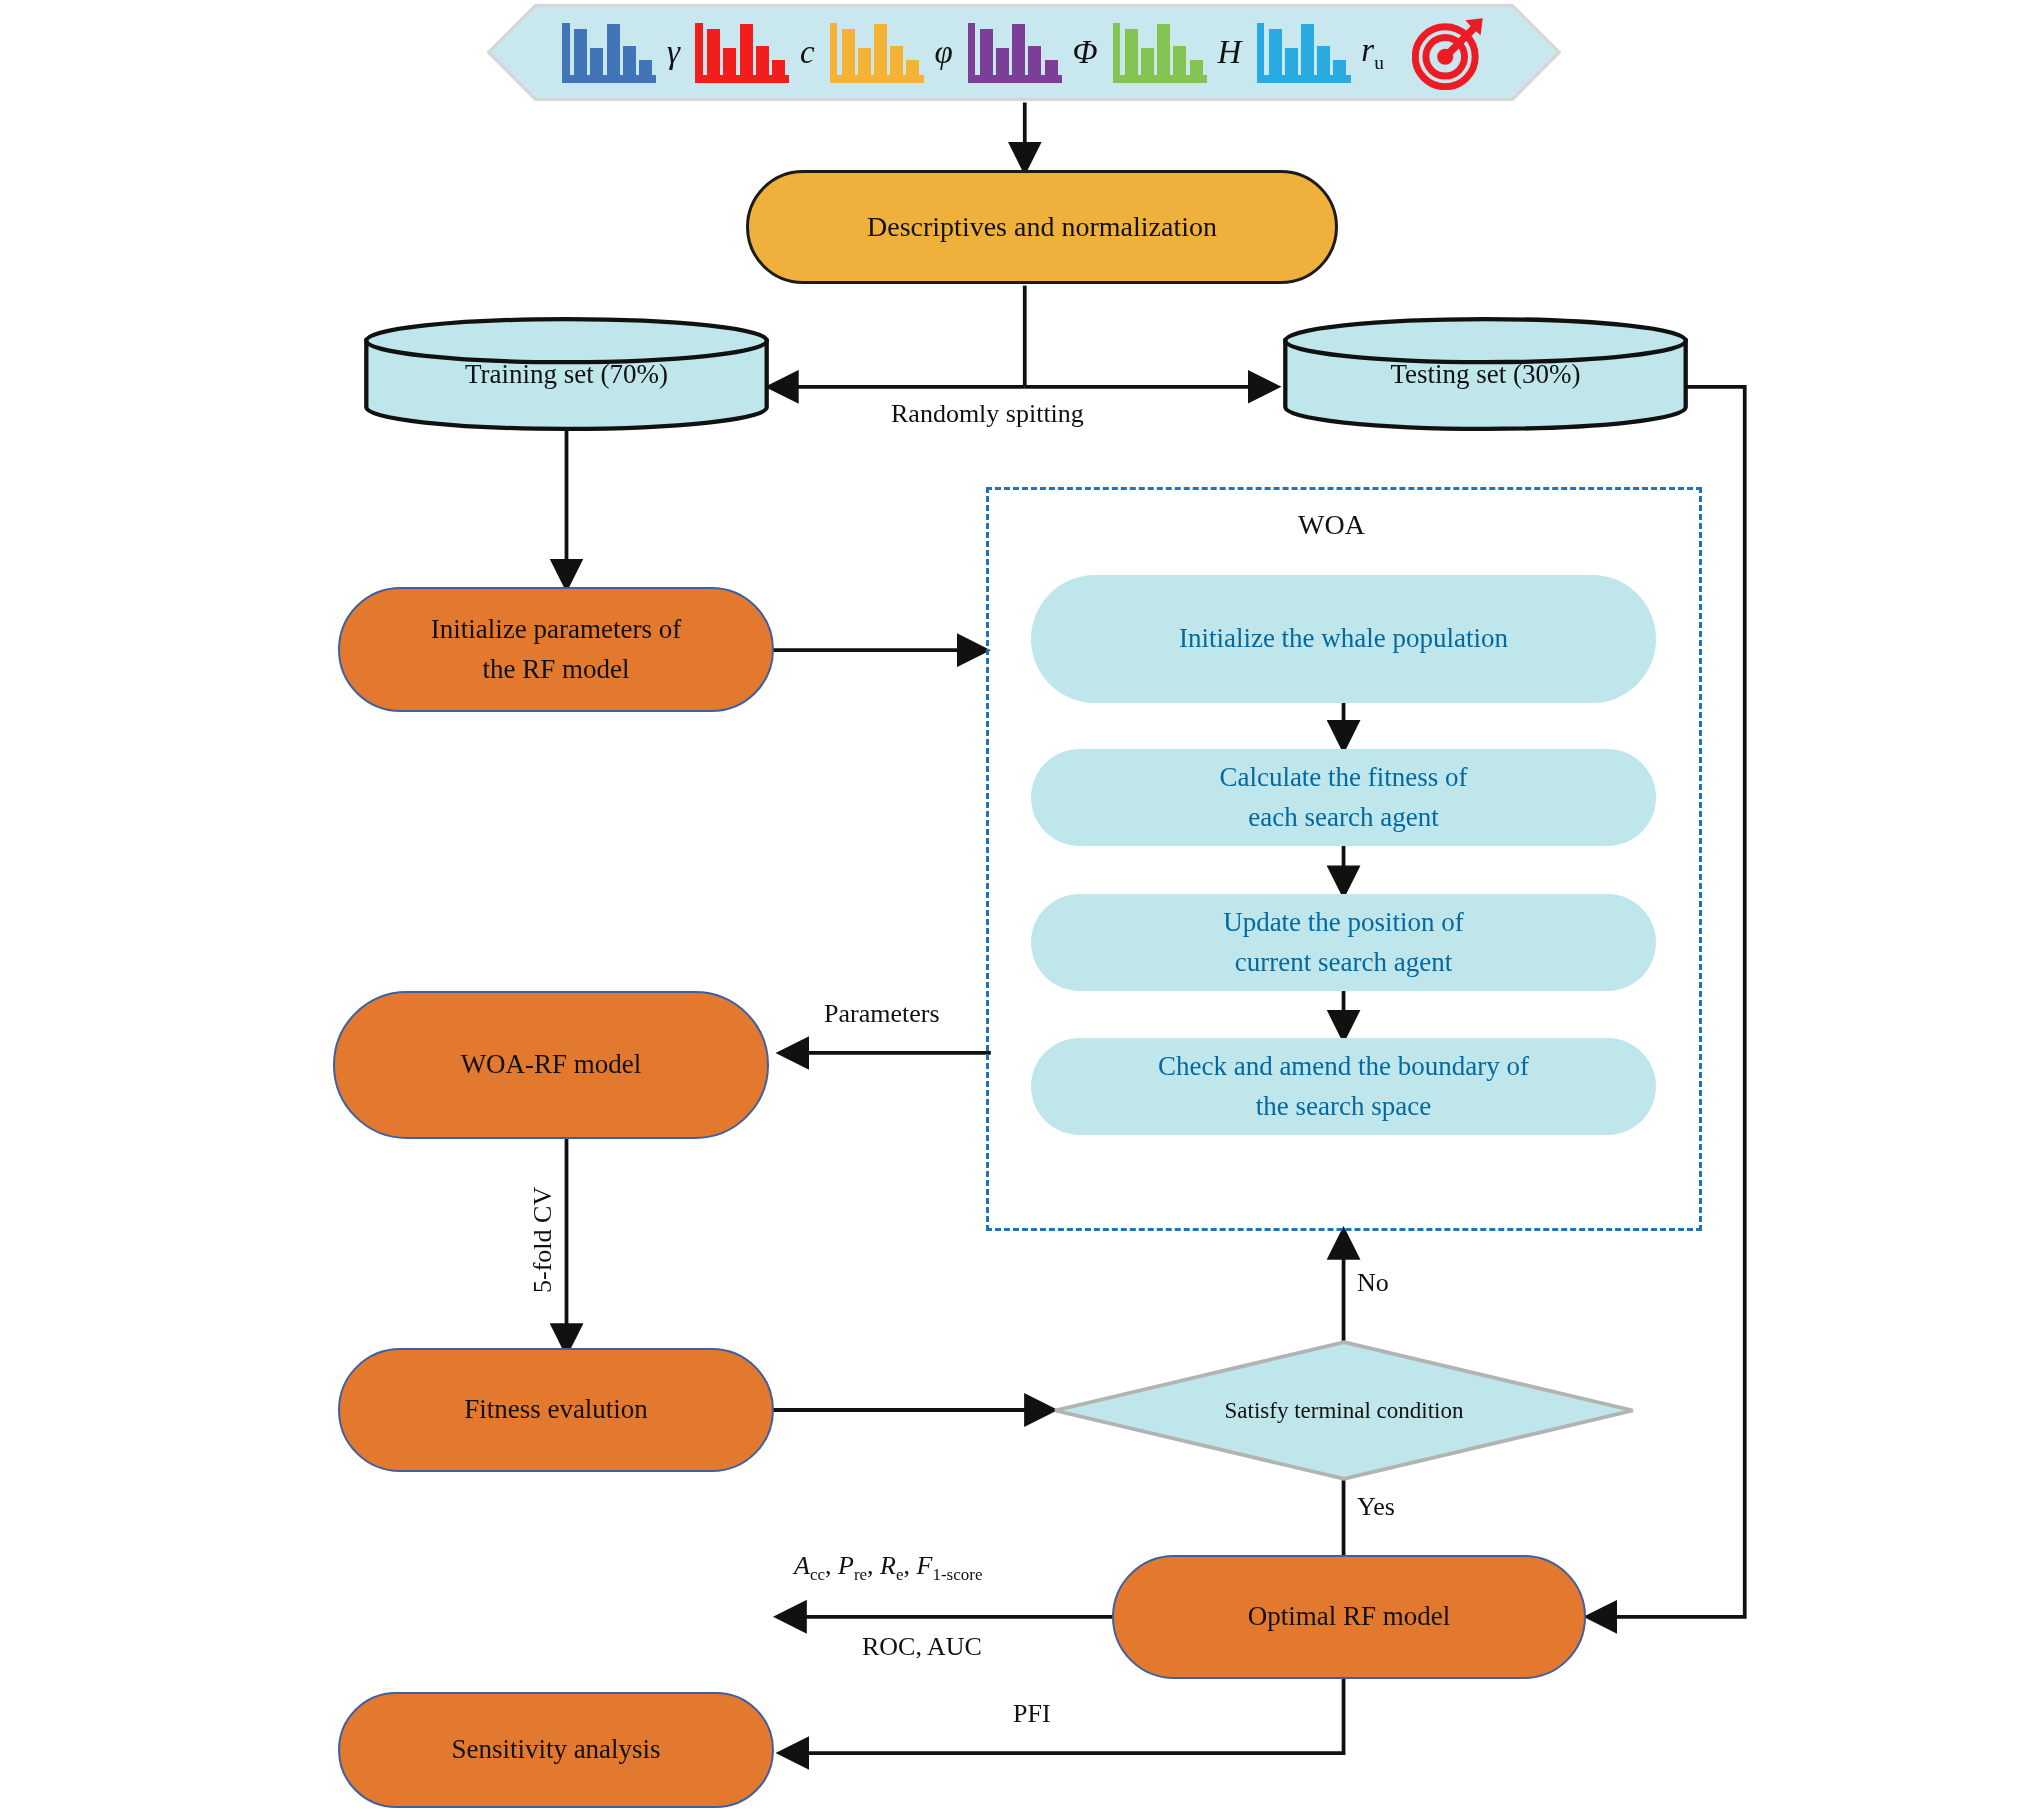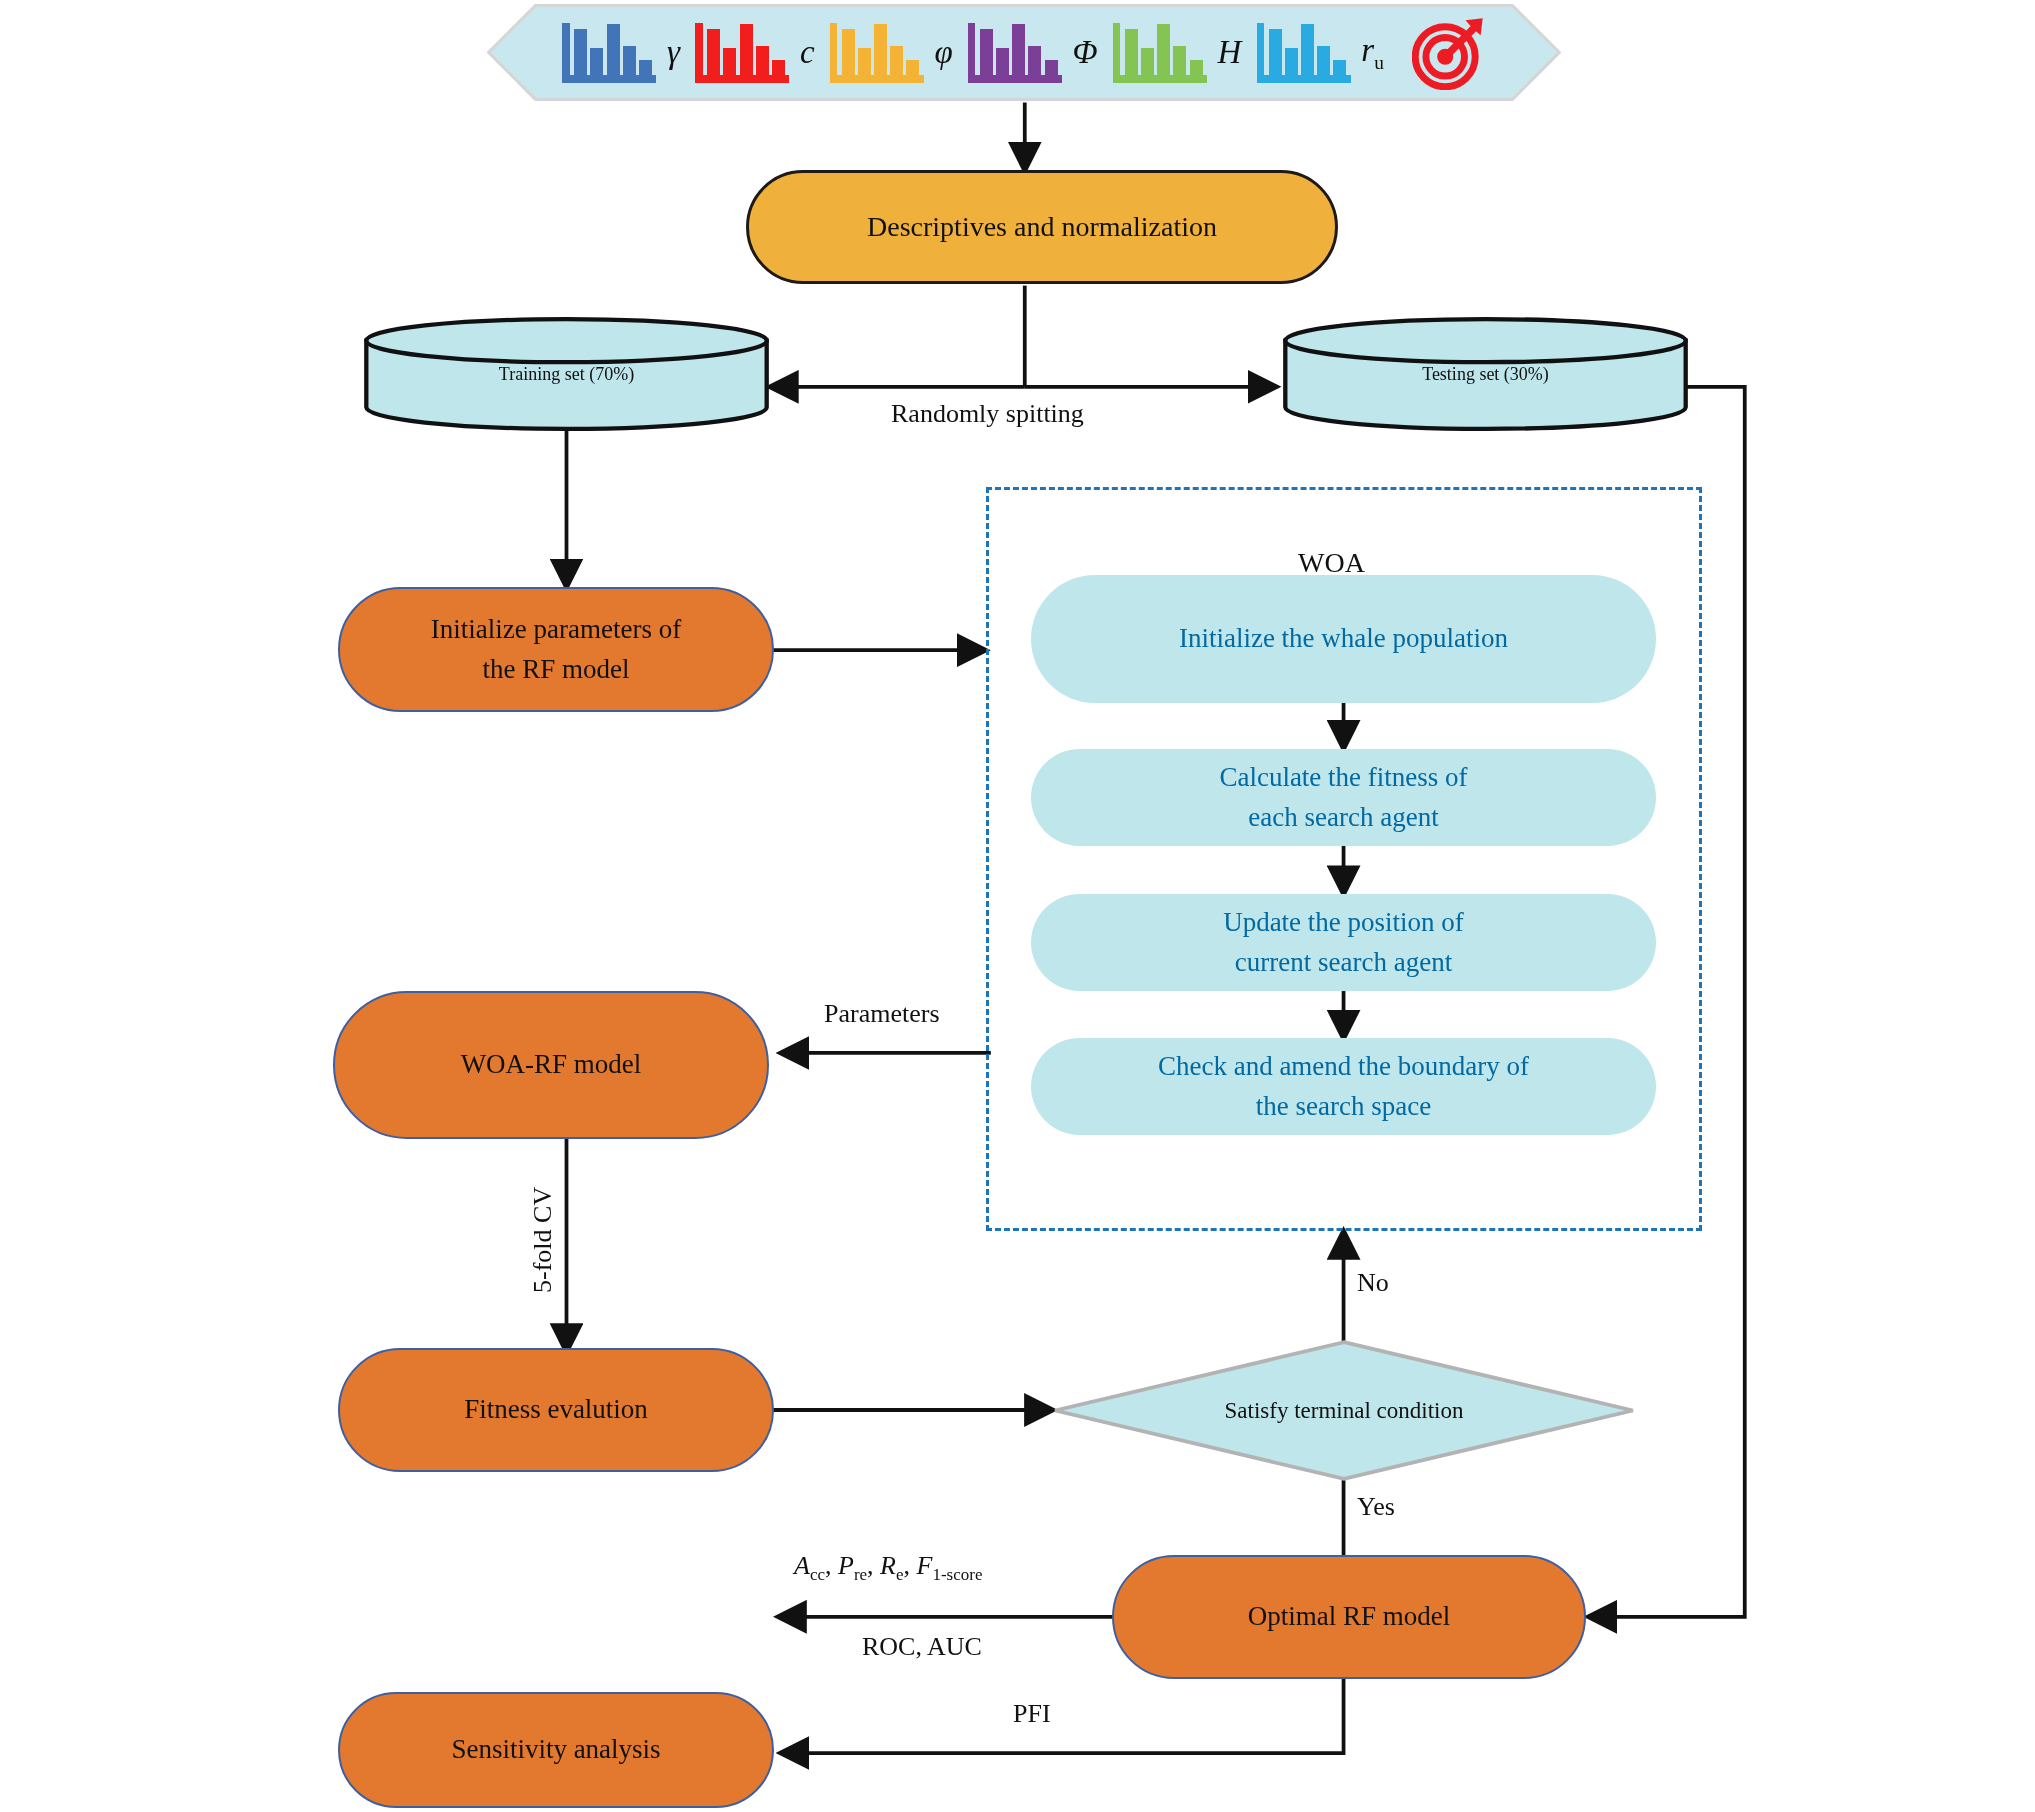--- a/index.html
+++ b/index.html
@@ -32,21 +32,21 @@
   
   .pill-orange{background:#E2792F;border:2.7px solid #3F5FA0;border-radius:538px;
       color:#111;font-size:27px;}
   .pill-amber{background:#F0B03C;border:3.8px solid #1d1a18;border-radius:538px;
       color:#111;font-size:28px;}
   .pill-cyan{background:#BEE6EB;border:0;border-radius:538px;color:#0369a1;font-size:27px;}
 
   
   .cyl{position:absolute;}
   .cyl .lbl{position:absolute;left:0;right:0;top:50%;transform:translateY(-50%);
-    text-align:center;font-size:18px;color:#111;}
+    text-align:center;font-size:27px;color:#111;}
 
   
   .diamond{position:absolute;}
   .diamond .lbl{position:absolute;left:0;right:0;top:50%;transform:translateY(-50%);
     text-align:center;font-size:23px;color:#111;}
 
   
   .txt{position:absolute;font-size:26px;color:#111;white-space:nowrap;}
   .txt.rot{transform:rotate(-90deg);transform-origin:left top;}
   .txt i{font-style:italic;}
@@ -214,21 +214,21 @@
     <svg viewBox="0 0 760 212" width="409" height="114" preserveAspectRatio="none">
       <path d="M8,44 L8,168 A372,40 0 0 0 752,168 L752,44 Z" fill="#BEE6EB" stroke="#111" stroke-width="8"></path>
       <ellipse cx="380" cy="44" rx="372" ry="40" fill="#BEE6EB" stroke="#111" stroke-width="8"></ellipse>
     </svg>
     <span class="lbl">Testing set (30%)</span>
   </div>
 
   <div class="txt" style="left:891px;top:399px;">Randomly spitting</div>
 
   <div class="dashbox" style="left:986px;top:487px;width:716px;height:744px;"></div>
-  <div class="woa-title" style="left:1298px;top:509px;margin-top:38px;">WOA</div>
+  <div class="woa-title" style="left:1298px;top:509px;">WOA</div>
 
   <div class="node pill-cyan" style="left:1031px;top:575px;width:625px;height:128px;">
     <span>Initialize the whale population</span>
   </div>
 
   <div class="node pill-cyan" style="left:1031px;top:749px;width:625px;height:97px;flex-direction:column;">
     <span>Calculate the fitness of</span>
     <span>each search agent</span>
   </div>
 

